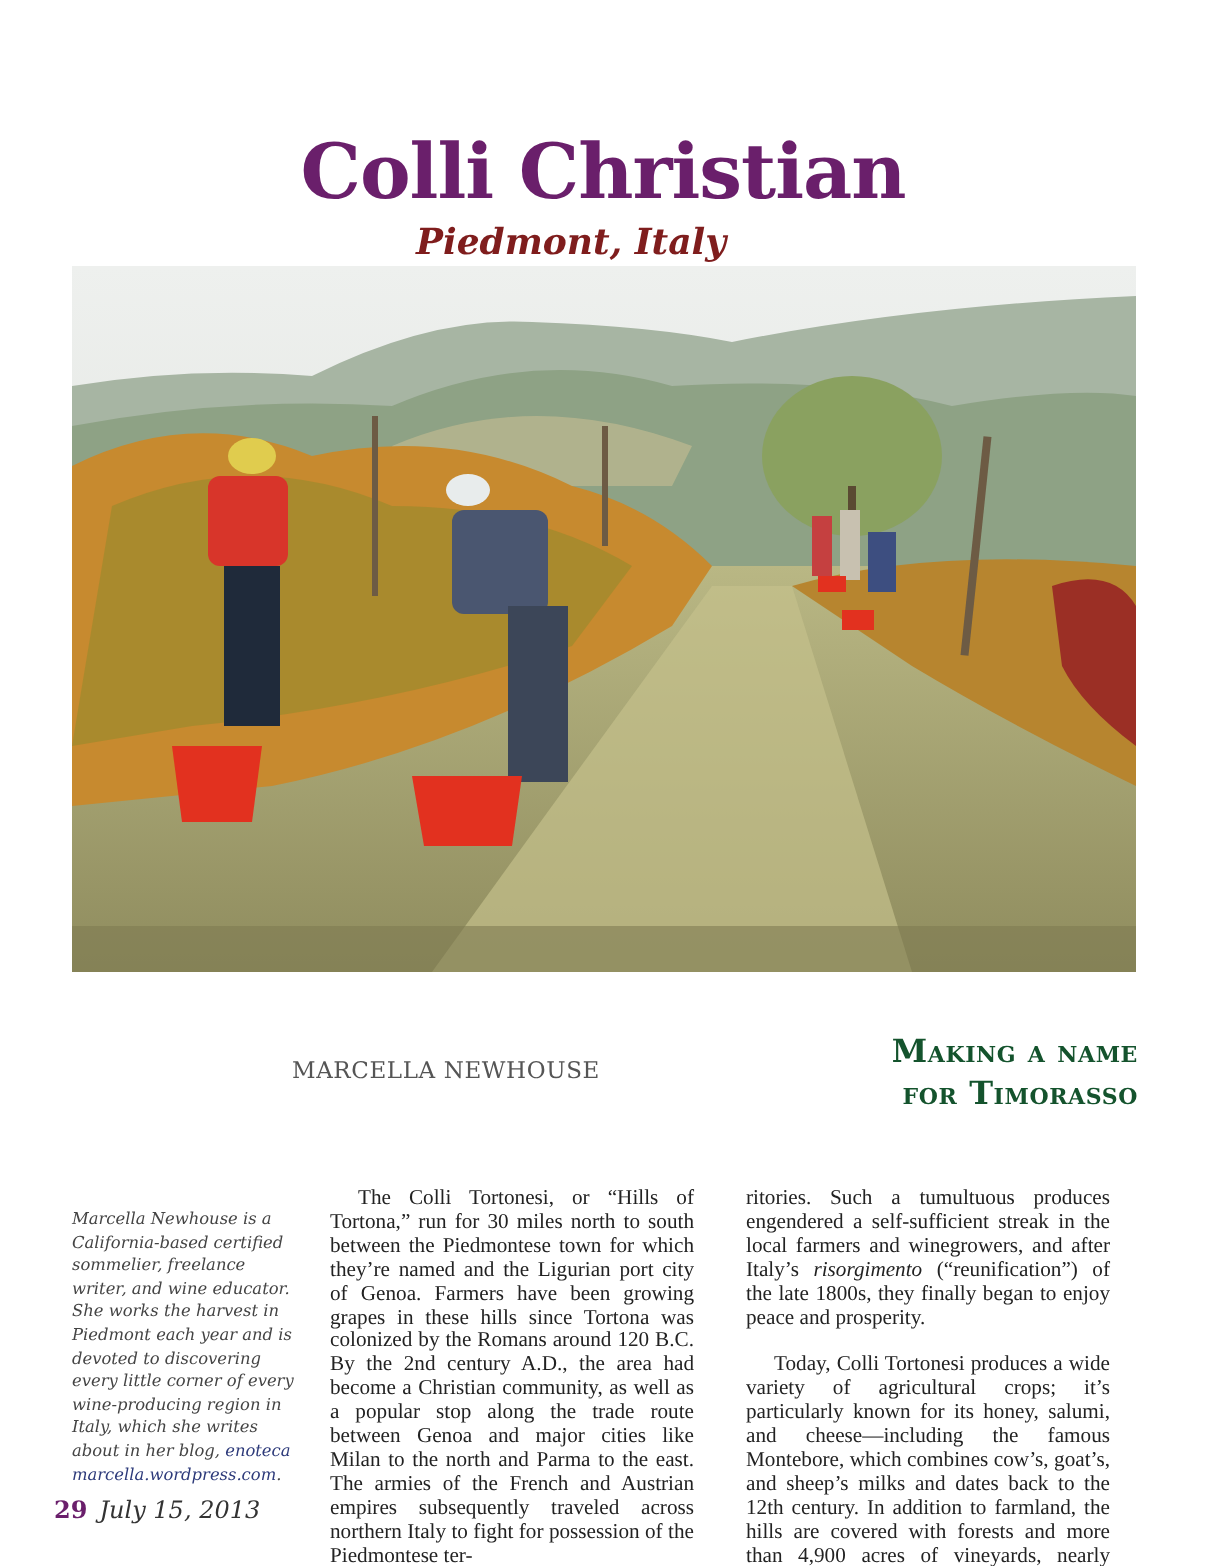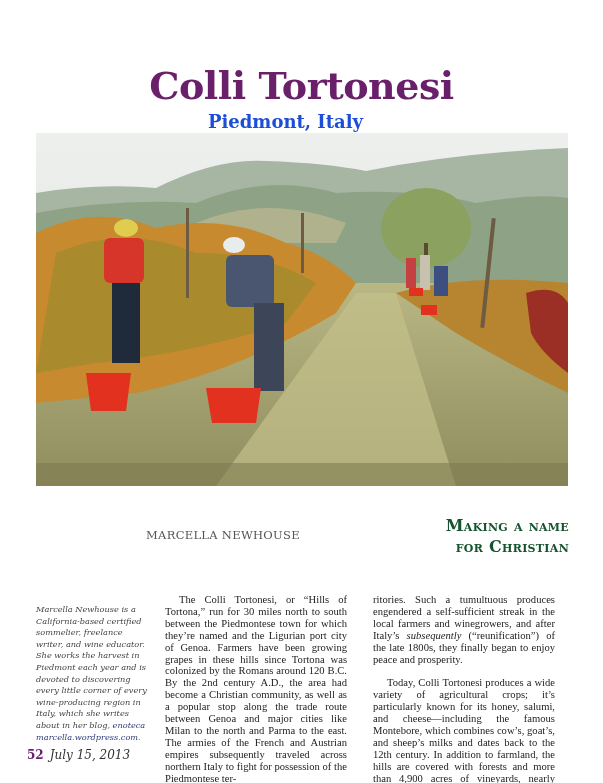--- a/index.html
+++ b/index.html
@@ -7,23 +7,23 @@
     body { position: relative; font-family: "DejaVu Serif", "Liberation Serif", serif; color: #222; }
 
     .title {
       position: absolute; left: 0; width: 603px; top: 62px;
       text-align: center; color: #6a1f6b;
       font-family: "DejaVu Serif", serif; font-weight: bold;
       font-size: 38px; letter-spacing: -0.5px; line-height: 48px;
     }
     .subtitle {
       position: absolute; left: 0; width: 571px; top: 110px;
-      text-align: center; color: #1d4ed8;
+      text-align: center; color: #7f1d1d;
       font-family: "DejaVu Serif", serif; font-weight: bold;
-      font-size: 18px; line-height: 24px;
+      font-size: 18px; line-height: 24px; font-style: italic;
     }
 
     .photo {
       position: absolute; left: 36px; top: 133px; width: 532px; height: 353px;
       overflow: hidden; background: #d9dcd4;
     }
     .photo svg { display: block; width: 100%; height: 100%; }
 
     .byline {
       position: absolute; left: 146px; top: 528px;
@@ -56,21 +56,21 @@
 
     .folio {
       position: absolute; left: 27px; top: 748px;
       font-family: "DejaVu Serif", serif; font-style: italic; font-size: 12px; color: #333;
     }
     .folio .num { color: #6a1f6b; font-weight: bold; font-style: normal; margin-right: 6px; }
   </style>
 </head>
 <body>
 
-<div class="title">Colli Tortonesi</div>
+<div class="title">Colli Christian</div>
 <div class="subtitle">Piedmont, Italy</div>
 
 <div class="photo">
   <svg viewBox="0 0 532 353" preserveAspectRatio="none">
     <defs>
       <linearGradient id="sky" x1="0" y1="0" x2="0" y2="1">
         <stop offset="0" stop-color="#eef0ee"></stop>
         <stop offset="1" stop-color="#d8ddd6"></stop>
       </linearGradient>
       <linearGradient id="ground" x1="0" y1="0" x2="0" y2="1">
@@ -106,31 +106,31 @@
     <rect x="398" y="133" width="14" height="30" fill="#3d4e80"></rect>
     <rect x="373" y="155" width="14" height="8" fill="#e2311f"></rect>
     <rect x="385" y="172" width="16" height="10" fill="#e2311f"></rect>
     <rect x="0" y="330" width="532" height="23" fill="#7f7c52" opacity="0.6"></rect>
   </svg>
 </div>
 
 <div class="byline">MARCELLA NEWHOUSE</div>
 <div class="section-head">
   <div>Making a name</div>
-  <div>for Christian</div>
+  <div>for Timorasso</div>
 </div>
 
 <div class="bio">
   <span>Marcella Newhouse is a California-based certified sommelier, freelance writer, and wine educator. She works the harvest in Piedmont each year and is devoted to discovering every little corner of every wine-producing region in Italy, which she writes about in her blog, </span><span class="link">enoteca marcella.wordpress.com</span><span>.</span>
 </div>
 
 <div class="col col1">
   <p class="indent">The Colli Tortonesi, or “Hills of Tortona,” run for 30 miles north to south between the Piedmontese town for which they’re named and the Ligurian port city of Genoa. Farmers have been growing grapes in these hills since Tortona was colonized by the Romans around 120 B.C. By the 2nd century A.D., the area had become a Christian community, as well as a popular stop along the trade route between Genoa and major cities like Milan to the north and Parma to the east. The armies of the French and Austrian empires subsequently traveled across northern Italy to fight for possession of the Piedmontese ter-</p>
 </div>
 
 <div class="col col2">
-  <p><span>ritories. Such a tumultuous produces engendered a self-sufficient streak in the local farmers and winegrowers, and after Italy’s </span><em>subsequently</em><span> (“reunification”) of the late 1800s, they finally began to enjoy peace and prosperity.</span></p>
+  <p><span>ritories. Such a tumultuous produces engendered a self-sufficient streak in the local farmers and winegrowers, and after Italy’s </span><em>risorgimento</em><span> (“reunification”) of the late 1800s, they finally began to enjoy peace and prosperity.</span></p>
   <p class="indent">Today, Colli Tortonesi produces a wide variety of agricultural crops; it’s particularly known for its honey, salumi, and cheese—including the famous Montebore, which combines cow’s, goat’s, and sheep’s milks and dates back to the 12th century. In addition to farmland, the hills are covered with forests and more than 4,900 acres of vineyards, nearly 3,000 of which</p>
 </div>
 
 <div class="folio">
-  <span class="num">52</span><span>July 15, 2013</span>
+  <span class="num">29</span><span>July 15, 2013</span>
 </div>
 
 </body></html>

